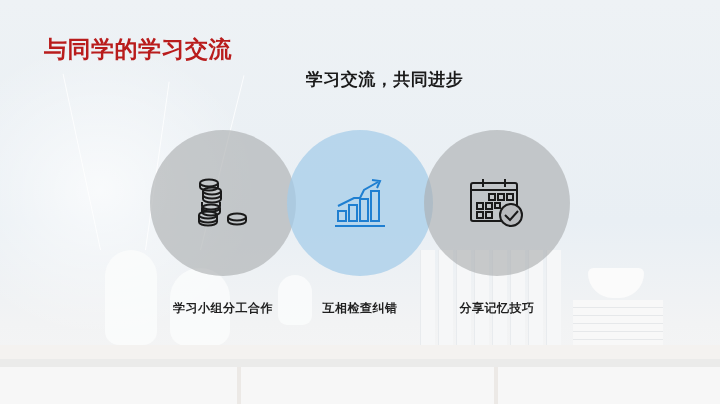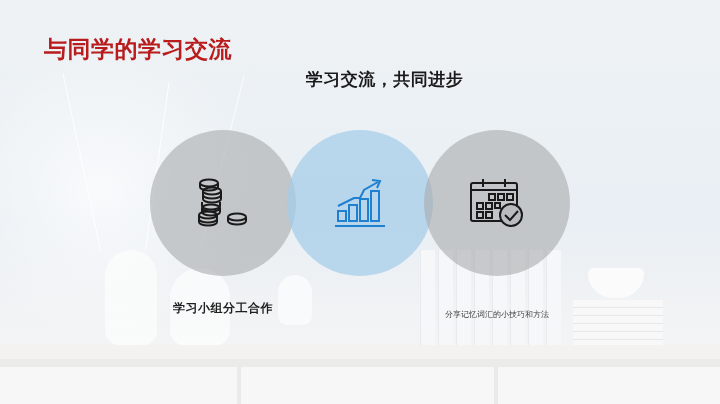--- a/index.html
+++ b/index.html
@@ -120,16 +120,17 @@
       <circle cx="42" cy="38" r="11" fill="#b9bbbe"></circle>
       <path d="M36 38l5 5 8-9"></path>
     </svg>
   </span>
 </div>
 
 <div class="card k1">
   <div class="h">学习小组分工合作</div>
 </div>
 <div class="card k2">
+  <div class="h">互相检查纠错</div>
 </div>
 <div class="card k3">
-  <div class="d">分享记忆词汇的小技巧和方法</div>
+  <div class="h">分享记忆技巧</div>
 </div>
 
 </body></html>

